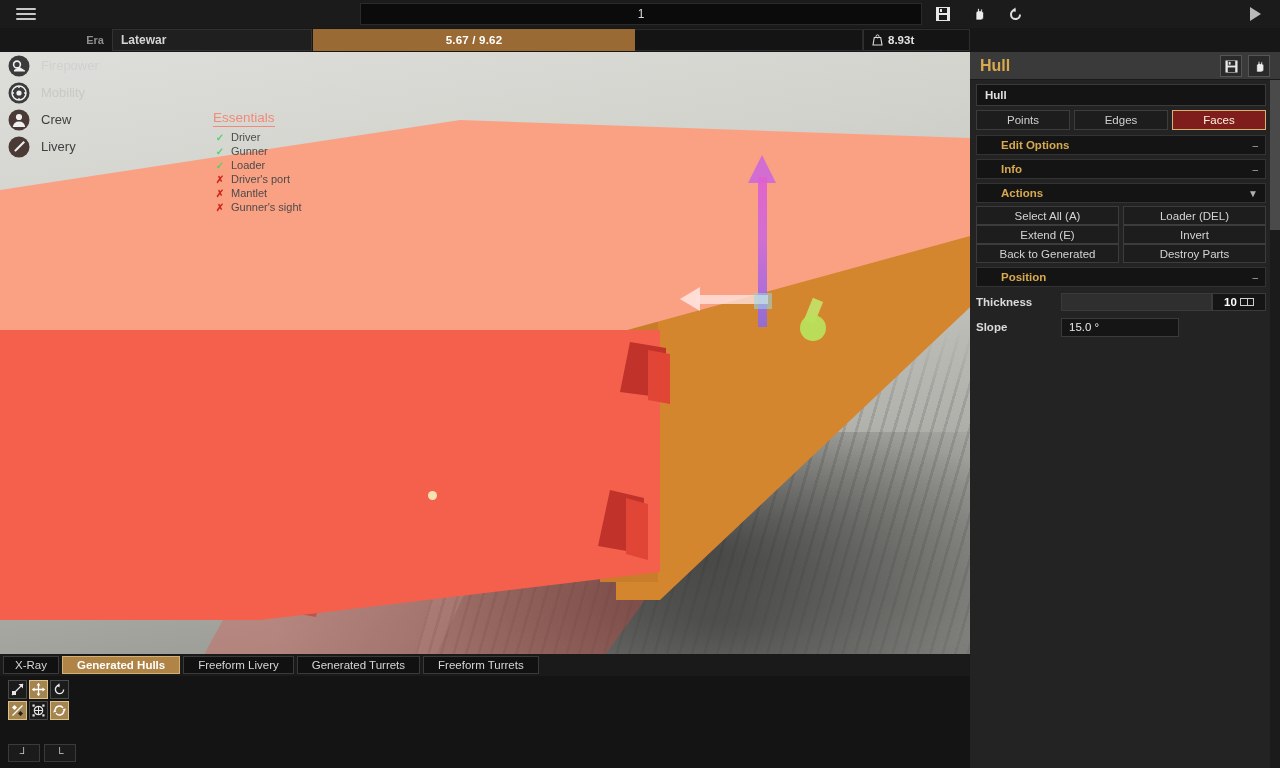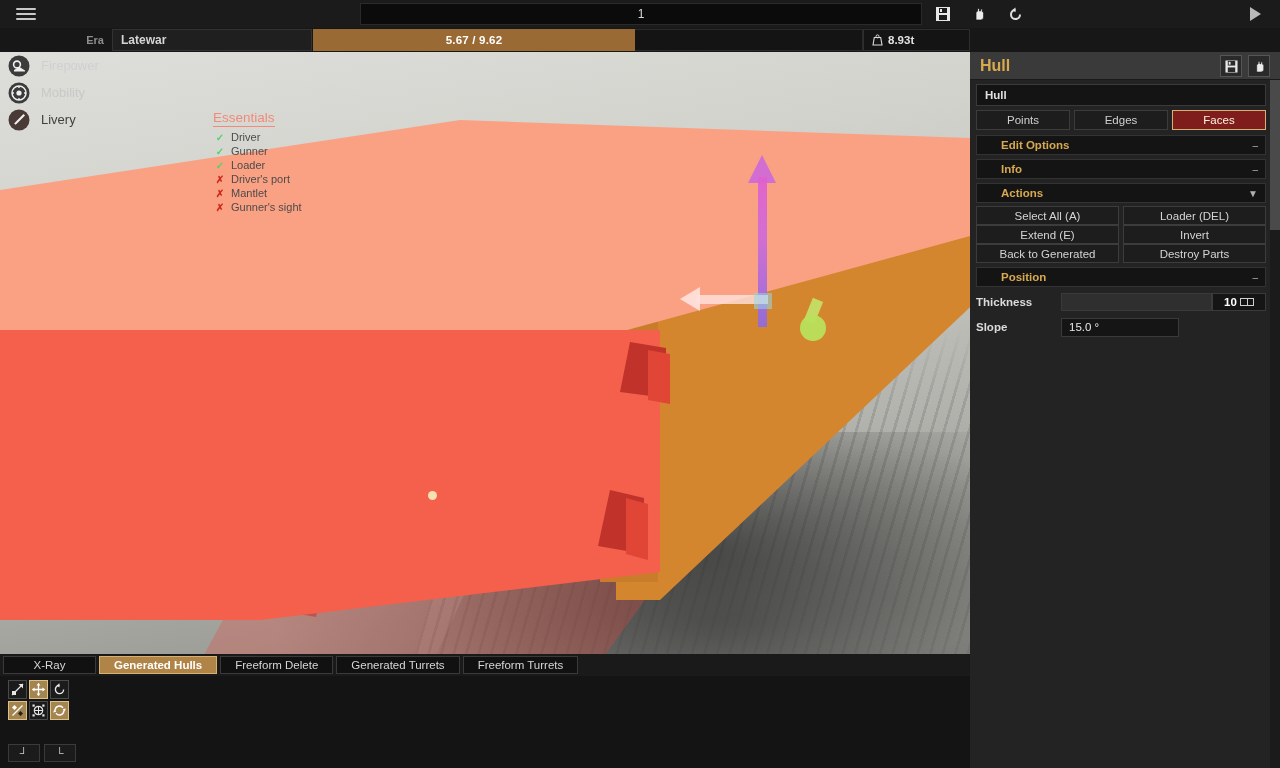--- a/index.html
+++ b/index.html
@@ -326,21 +326,21 @@
     background:#1a1a1a; display:flex; align-items:center; gap:3px; padding-left:3px;
   }
   .bt-tab {
     height:18px; background:#111; border:1px solid #3a3a3a;
     display:flex;align-items:center;justify-content:center;
     font-size:11.5px; color:#d6d6d6; padding:0 14px; cursor:pointer;
   }
   .bt-tab.active {
     background:#b08447; border:1px solid #d5b173; color:#fff; font-weight:bold;
   }
-  #xray-tab { width:93px; padding:0; }
+  #xray-tab { width:56px; padding:0; }
 
   #bottompanel {
     position:absolute; left:0; top:676px; width:970px; height:92px; background:#141414;
   }
   #toolgrid {
     position:absolute; left:8px; top:4px; width:62px;
   }
   .toolrow { display:flex; gap:2px; margin-bottom:2px; }
   .toolbtn {
     width:19px; height:19px; background:#1b1b1b; border:1px solid #4a4a4a;
@@ -483,20 +483,30 @@
       <div style="display:flex;align-items:center;height:27px;">
         <span style="width:28px;height:22px;margin-left:5px;display:flex;align-items:center;justify-content:center;">
           <svg width="22" height="22" viewBox="0 0 22 22">
             <circle cx="11" cy="11" r="10.5" fill="#3b3b3b"></circle>
             <circle cx="11" cy="11" r="7" fill="none" stroke="#f0f0f0" stroke-width="1.5"></circle>
             <circle cx="11" cy="11" r="2.6" fill="#f0f0f0"></circle>
             <path d="M11 4 L11 6 M11 16 L11 18 M4 11 L6 11 M16 11 L18 11" stroke="#f0f0f0" stroke-width="1.4"></path>
           </svg>
         </span>
         <span style="margin-left:8px;color:#c8c8c8;font-size:13px;">Mobility</span>
+      </div>
+      <div style="display:flex;align-items:center;height:27px;">
+        <span style="width:28px;height:22px;margin-left:5px;display:flex;align-items:center;justify-content:center;">
+          <svg width="22" height="22" viewBox="0 0 22 22">
+            <circle cx="11" cy="11" r="10.5" fill="#4a3a36"></circle>
+            <circle cx="11" cy="8" r="3.1" fill="#f0f0f0"></circle>
+            <path d="M4.8 18 Q5.5 12.4 11 12.4 Q16.5 12.4 17.2 18 Z" fill="#f0f0f0"></path>
+          </svg>
+        </span>
+        <span style="margin-left:8px;color:#3f3f3f;font-size:13px;">Crew</span>
       </div>
       <div style="display:flex;align-items:center;height:27px;">
         <span style="width:28px;height:22px;margin-left:5px;display:flex;align-items:center;justify-content:center;">
           <svg width="22" height="22" viewBox="0 0 22 22">
             <circle cx="11" cy="11" r="10.5" fill="#4a3a36"></circle>
             <path d="M15.5 5 L17 6.5 L9.5 14 L7.5 15.8 L6.2 14.5 L8 12.5 Z" fill="#f0f0f0"></path>
           </svg>
         </span>
         <span style="margin-left:8px;color:#3f3f3f;font-size:13px;">Livery</span>
       </div>
@@ -579,21 +589,21 @@
 
       <div id="panel-scroll">
         <div class="thumb"></div>
       </div>
     </div>
   </div>
 
   <div id="bottombar">
     <div class="bt-tab hatch" id="xray-tab">X-Ray</div>
     <div class="bt-tab active hatch-gold">Generated Hulls</div>
-    <div class="bt-tab">Freeform Delete</div>
+    <div class="bt-tab">Freeform Livery</div>
     <div class="bt-tab">Generated Turrets</div>
     <div class="bt-tab">Freeform Turrets</div>
   </div>
 
   <div id="bottompanel">
     <div id="toolgrid">
       <div class="toolrow">
         <div class="toolbtn">
           <svg width="13" height="13" viewBox="0 0 13 13">
             <path d="M1 12 L12 1" stroke="#e6e6e6" stroke-width="1.3"></path>

